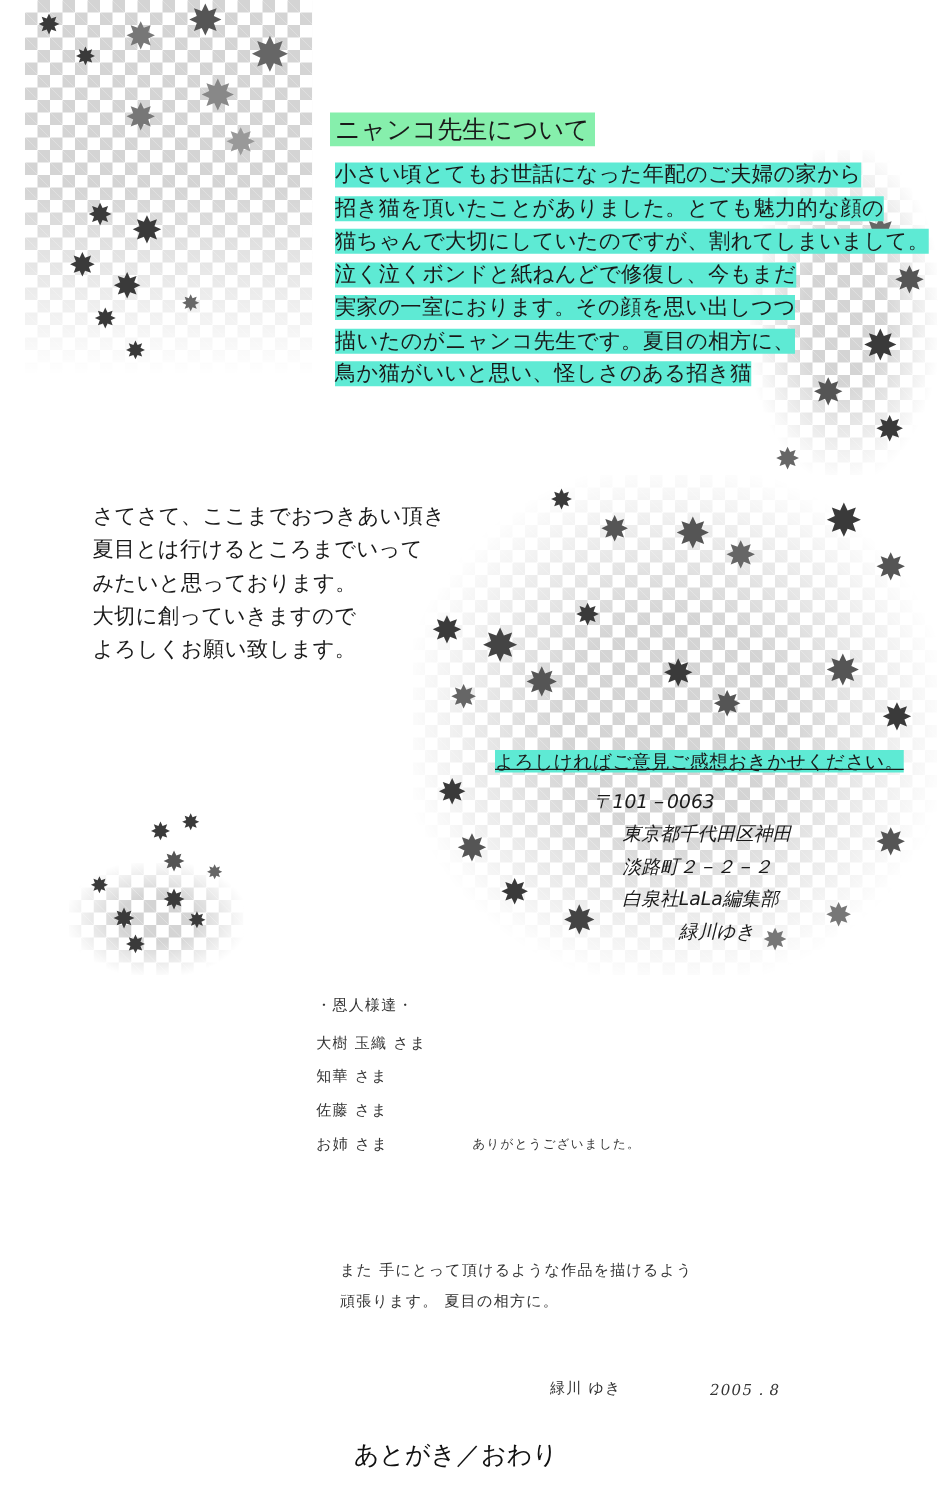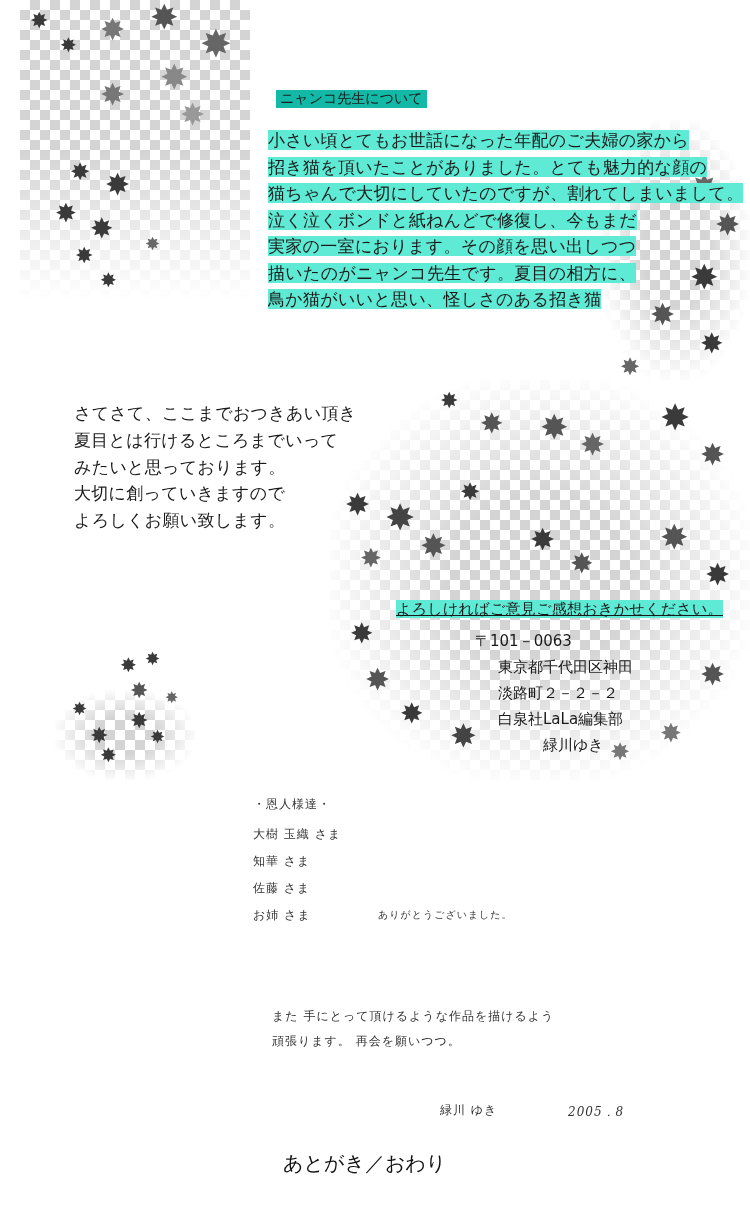--- a/index.html
+++ b/index.html
@@ -7,22 +7,22 @@
   .checker{position:absolute;background-color:#fff;
     background-image:
       linear-gradient(45deg,#d4d4d4 25%,transparent 25%,transparent 75%,#d4d4d4 75%),
       linear-gradient(45deg,#d4d4d4 25%,transparent 25%,transparent 75%,#d4d4d4 75%);
     background-size:20px 20px;background-position:0 0,10px 10px;}
   .fade-b{-webkit-mask-image:linear-gradient(to bottom,#000 50%,transparent);mask-image:linear-gradient(to bottom,#000 50%,transparent);}
   .fade-radial{-webkit-mask-image:radial-gradient(ellipse at center,#000 30%,transparent 75%);mask-image:radial-gradient(ellipse at center,#000 30%,transparent 75%);}
   .leaf{position:absolute;color:#3a3a3a;line-height:1;font-family:"DejaVu Sans",sans-serif;}
   .textblock{position:absolute;font-size:17px;line-height:26.5px;white-space:nowrap;letter-spacing:0.3px;}
   .textblock .bg{background:#5eead4;}
-  .title{position:absolute;left:276px;top:90px;font-size:14px;background:#14b8a6;padding:0 4px;}
-  .addr{position:absolute;font-size:15px;line-height:26px;white-space:nowrap;}
+  .title{position:absolute;left:264px;top:90px;font-size:20px;background:#86efac;padding:0 4px;}
+  .addr{position:absolute;font-size:15px;line-height:26px;white-space:nowrap;font-style:italic;}
   .hand{position:absolute;font-family:"DejaVu Serif",serif;font-size:12px;color:#333;white-space:nowrap;letter-spacing:1px;}
   .footer{position:absolute;left:283px;top:1150px;font-size:20px;color:#111;}
 </style>
 </head>
 <body>
 
 <div class="checker fade-b" style="left:20px;top:0;width:230px;height:300px;"></div>
 <div class="checker fade-radial" style="left:330px;top:380px;width:420px;height:400px;"></div>
 <div class="checker fade-radial" style="left:55px;top:690px;width:140px;height:90px;"></div>
 <div class="checker fade-radial" style="left:600px;top:120px;width:150px;height:260px;"></div>
@@ -119,18 +119,18 @@
 </div>
 
 <div class="hand" style="left:253px;top:796px;">・恩人様達・</div>
 <div class="hand" style="left:253px;top:826px;">大樹 玉織 さま</div>
 <div class="hand" style="left:253px;top:853px;">知華 さま</div>
 <div class="hand" style="left:253px;top:880px;">佐藤 さま</div>
 <div class="hand" style="left:253px;top:907px;">お姉 さま</div>
 <div class="hand" style="left:378px;top:908px;font-size:10px;">ありがとうございました。</div>
 
 <div class="hand" style="left:272px;top:1008px;">また 手にとって頂けるような作品を描けるよう</div>
-<div class="hand" style="left:272px;top:1033px;">頑張ります。 再会を願いつつ。</div>
+<div class="hand" style="left:272px;top:1033px;">頑張ります。 夏目の相方に。</div>
 
 <div class="hand" style="left:440px;top:1102px;">緑川 ゆき</div>
 <div class="hand" style="left:568px;top:1104px;font-style:italic;">2005．8</div>
 
 <div class="footer">あとがき／おわり</div>
 
 </body></html>

